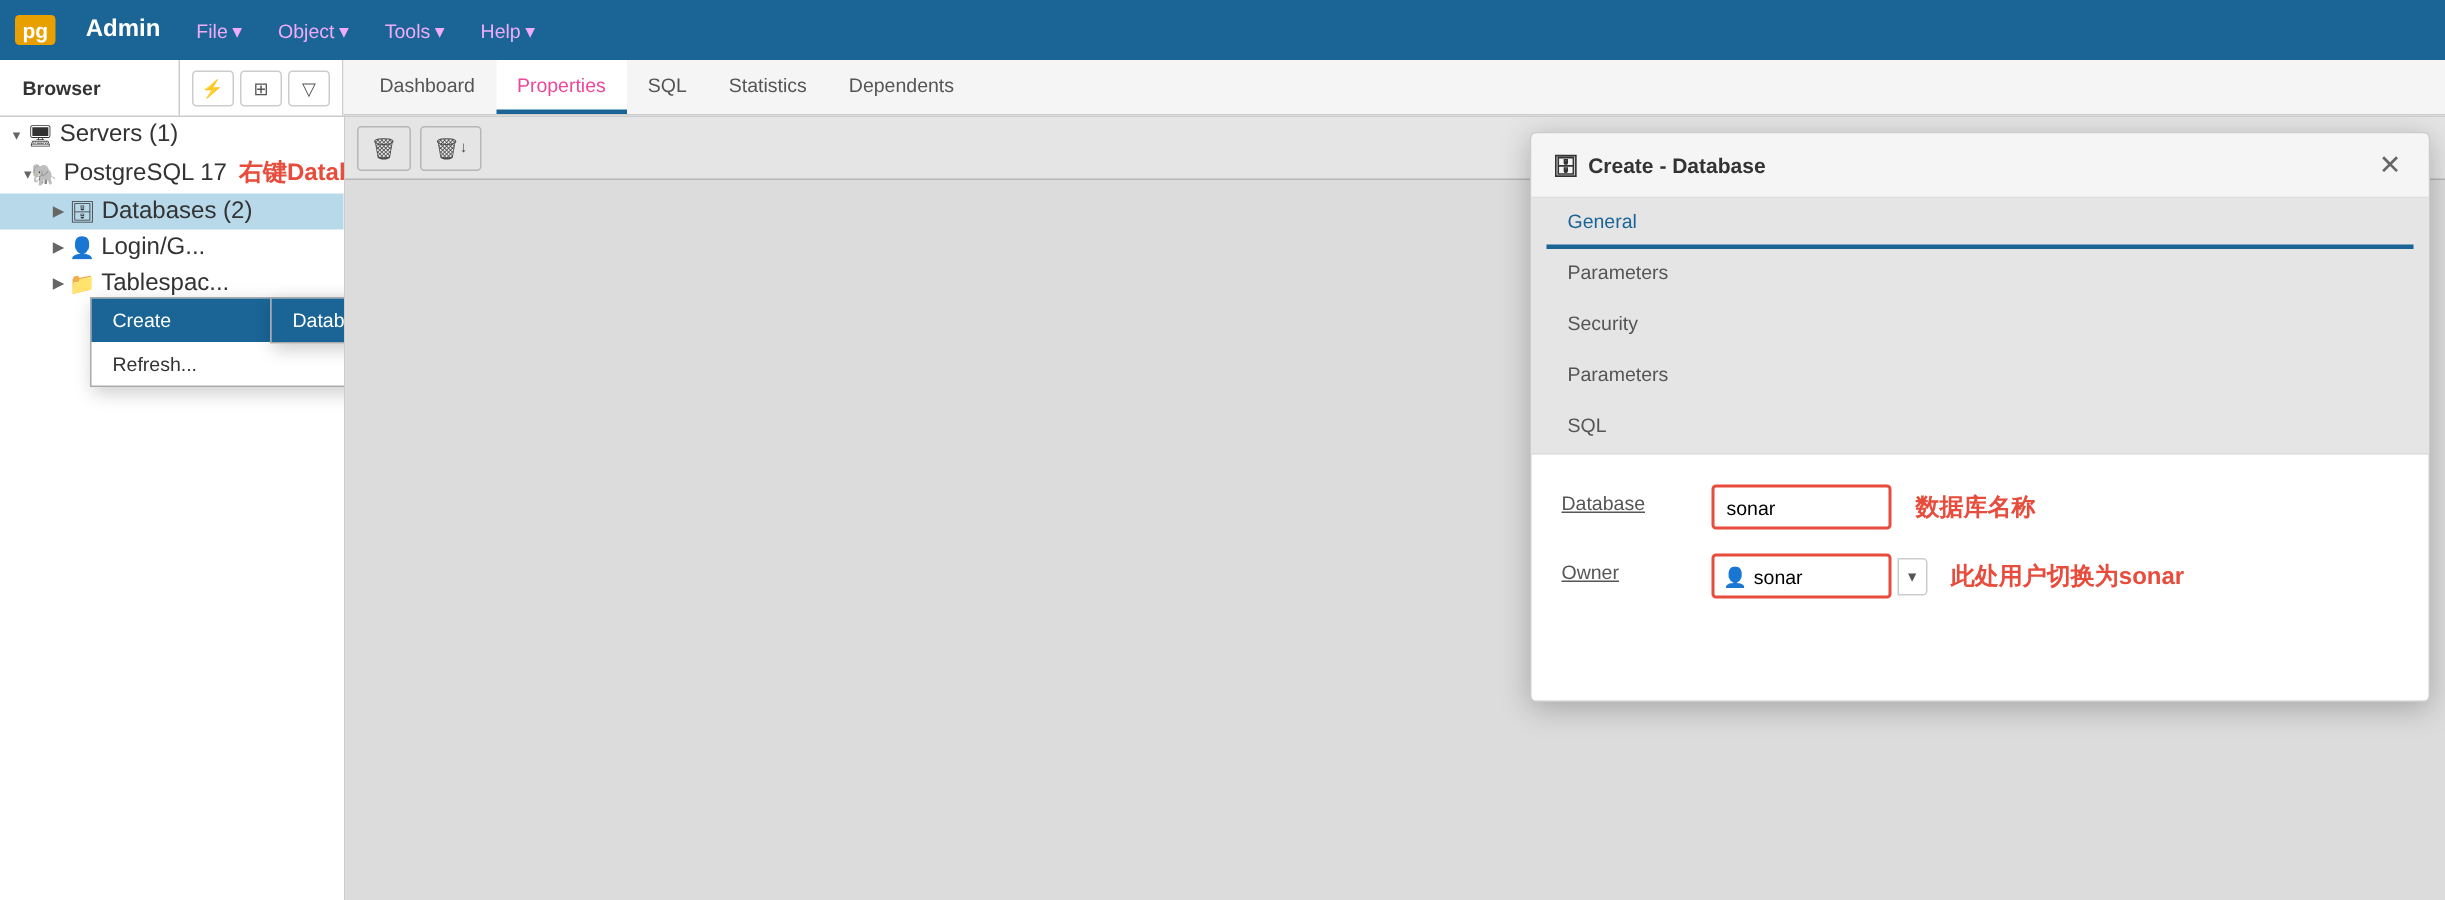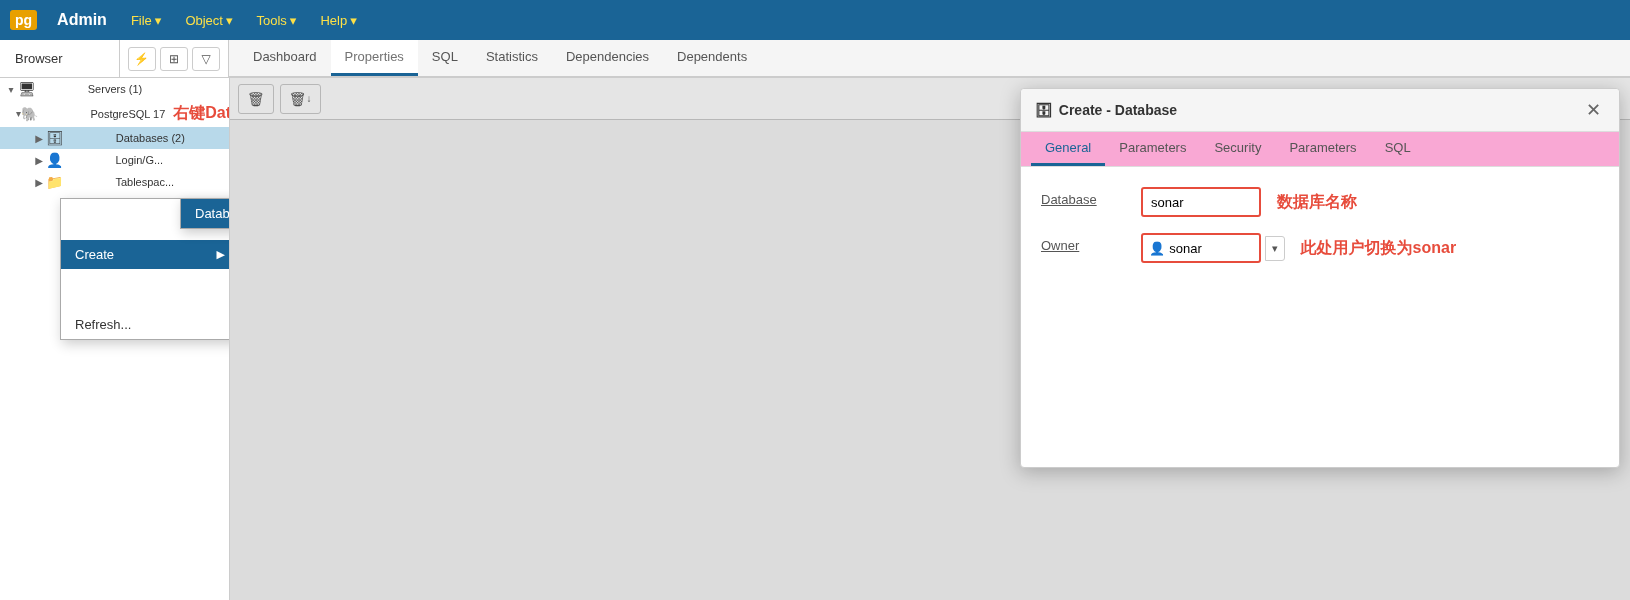--- a/index.html
+++ b/index.html
@@ -24,21 +24,21 @@
       background: #e8a000;
       color: white;
       font-weight: bold;
       font-size: 14px;
       padding: 2px 5px;
       border-radius: 3px;
       margin-right: 20px;
     }
     .logo-text { color: white; font-weight: bold; font-size: 16px; }
     .menu-item {
-      color: #fde047;
+      color: #f0abfc;
       padding: 6px 10px;
       cursor: pointer;
       font-size: 13px;
       display: flex;
       align-items: center;
       gap: 3px;
     }
 
     
     .main-container { display: flex; flex-direction: column; height: calc(600px - 40px); }
@@ -46,21 +46,21 @@
     
     .second-bar {
       display: flex;
       align-items: center;
       background: #fff;
       border-bottom: 1px solid #ccc;
       height: 38px;
     }
     .browser-label {
       padding: 0 15px;
-      font-weight: normal;
+      font-weight: bold;
       font-size: 13px;
       color: #333;
       border-right: 1px solid #ccc;
       height: 100%;
       display: flex;
       align-items: center;
       min-width: 120px;
     }
     .toolbar-icons {
       display: flex;
@@ -98,21 +98,21 @@
       padding: 0 14px;
       height: 100%;
       display: flex;
       align-items: center;
       cursor: pointer;
       font-size: 13px;
       color: #555;
       border-bottom: 3px solid transparent;
     }
     .tab.active {
-      color: #737373;
+      color: #ec4899;
       border-bottom: 3px solid #1a6496;
       background: white;
     }
 
     
     .content-area {
       display: flex;
       flex: 1;
       overflow: hidden;
     }
@@ -130,42 +130,41 @@
       align-items: center;
       padding: 3px 4px;
       cursor: pointer;
       font-size: 13px;
       color: #333;
       white-space: nowrap;
     }
     .tree-item.selected { background: #b8d9ea; }
     .tree-arrow { width: 14px; text-align: center; font-size: 10px; color: #666; }
     .tree-icon { margin-right: 4px; font-size: 14px; }
-    .tree-label { font-size: 11px; margin-left: 48px; }
+    .tree-label { font-size: 16px; }
 
     
     .context-menu {
       position: absolute;
       left: 60px;
       top: 120px;
       background: white;
       border: 1px solid #aaa;
       box-shadow: 2px 4px 12px rgba(0,0,0,0.2);
       z-index: 100;
       min-width: 180px;
     }
     .ctx-item {
       display: flex;
       align-items: center;
       justify-content: space-between;
       padding: 7px 14px;
       cursor: pointer;
       font-size: 13px;
       color: #333;
-      margin-top: 41px;
     }
     .ctx-item.highlighted {
       background: #1a6496;
       color: white;
     }
     .ctx-arrow { font-size: 11px; }
 
     
     .submenu {
       position: absolute;
@@ -287,21 +286,22 @@
       cursor: pointer;
       color: #666;
       background: none;
       border: none;
       padding: 0 4px;
     }
     .dialog-tabs {
       display: flex;
       border-bottom: 1px solid #ddd;
       padding: 0 10px;
-      background: #f9a8d4;
+      background: #e5e5e5;
+      flex-direction: column;
     }
     .dialog-tab {
       padding: 8px 14px;
       cursor: pointer;
       font-size: 13px;
       color: #555;
       border-bottom: 3px solid transparent;
     }
     .dialog-tab.active {
       color: #1a6496;
@@ -408,23 +408,20 @@
       <div class="tab active">
         <span>Properties</span>
       </div>
       <div class="tab">
         <span>SQL</span>
       </div>
       <div class="tab">
         <span>Statistics</span>
       </div>
       <div class="tab">
-        <span>Dependencies</span>
-      </div>
-      <div class="tab">
         <span>Dependents</span>
       </div>
     </div>
   </div>
 
   <div class="content-area">
 
     <div class="sidebar">
 
       <div class="tree-item">

